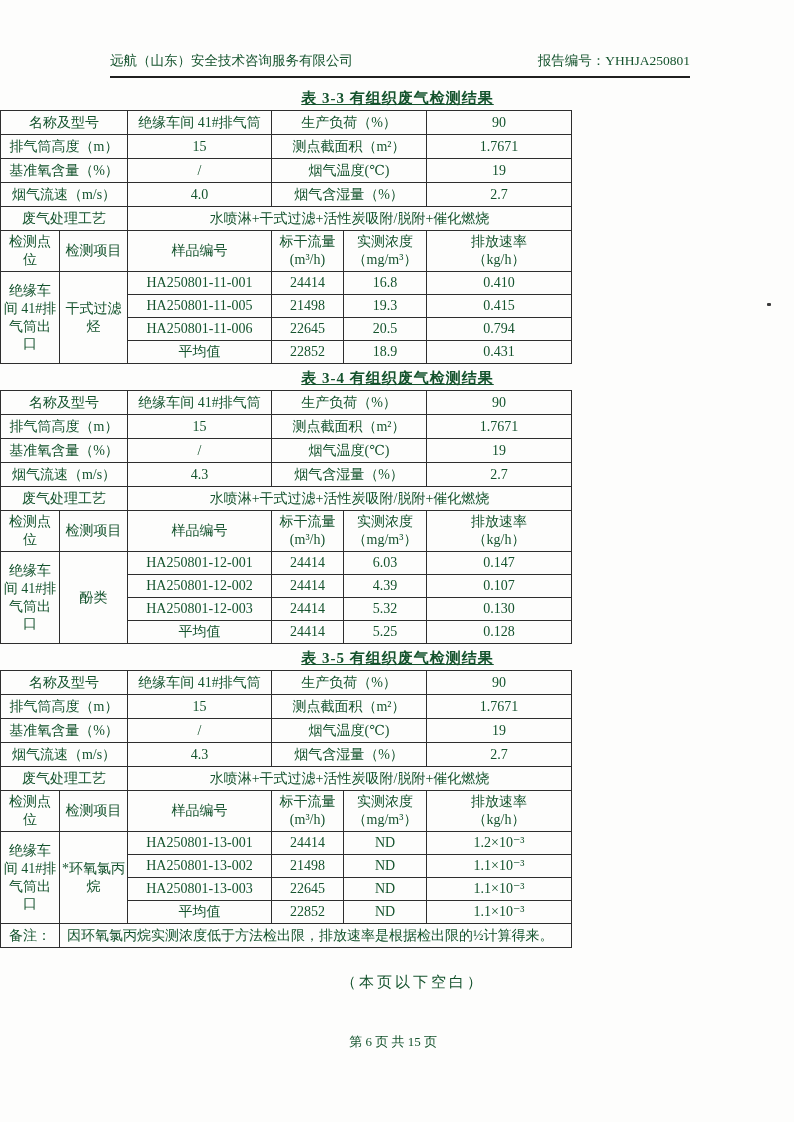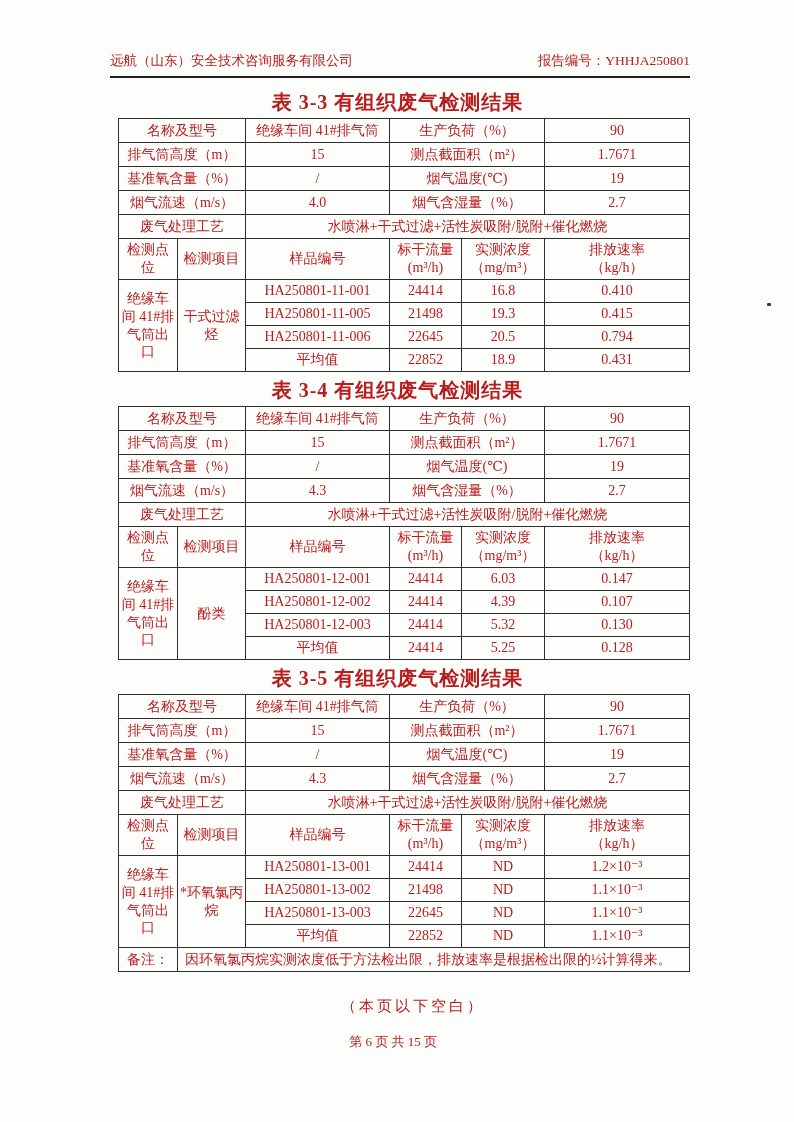--- a/index.html
+++ b/index.html
@@ -3,45 +3,45 @@
 <meta charset="utf-8">
 <style>
   * { margin:0; padding:0; box-sizing:border-box; }
   html,body { background:#e8e8e8; }
   .page {
     position:relative;
     width:794px; height:1122px;
     margin:0 auto;
     background:#fdfdfc;
     font-family:"Liberation Serif","DejaVu Serif",serif;
-    color:#b91c1c;
+    color:#14532d;
     overflow:hidden;
   }
   .doc-header {
     margin:52px 104px 0 110px;
     display:flex;
     justify-content:space-between;
     align-items:flex-end;
     border-bottom:2px solid #1f1f1f;
     padding-bottom:6px;
     font-size:13.5px;
   }
   .table-title {
     width:571px;
     margin:5px 0 2px 112px;
     text-align:center;
-    font-size:20px;
+    font-size:15px;
     font-weight:bold;
     letter-spacing:1px;
+    text-decoration:underline;
   }
   .first-title { margin-top:11px; }
   table.report-table {
     table-layout:fixed;
     width:571px;
-    margin-left:118px;
     border-collapse:collapse;
   }
   td {
     border:1px solid #2e2e2e;
     text-align:center;
     vertical-align:middle;
     font-size:14px;
     line-height:1.28;
     padding:1px 2px;
     white-space:pre-line;

